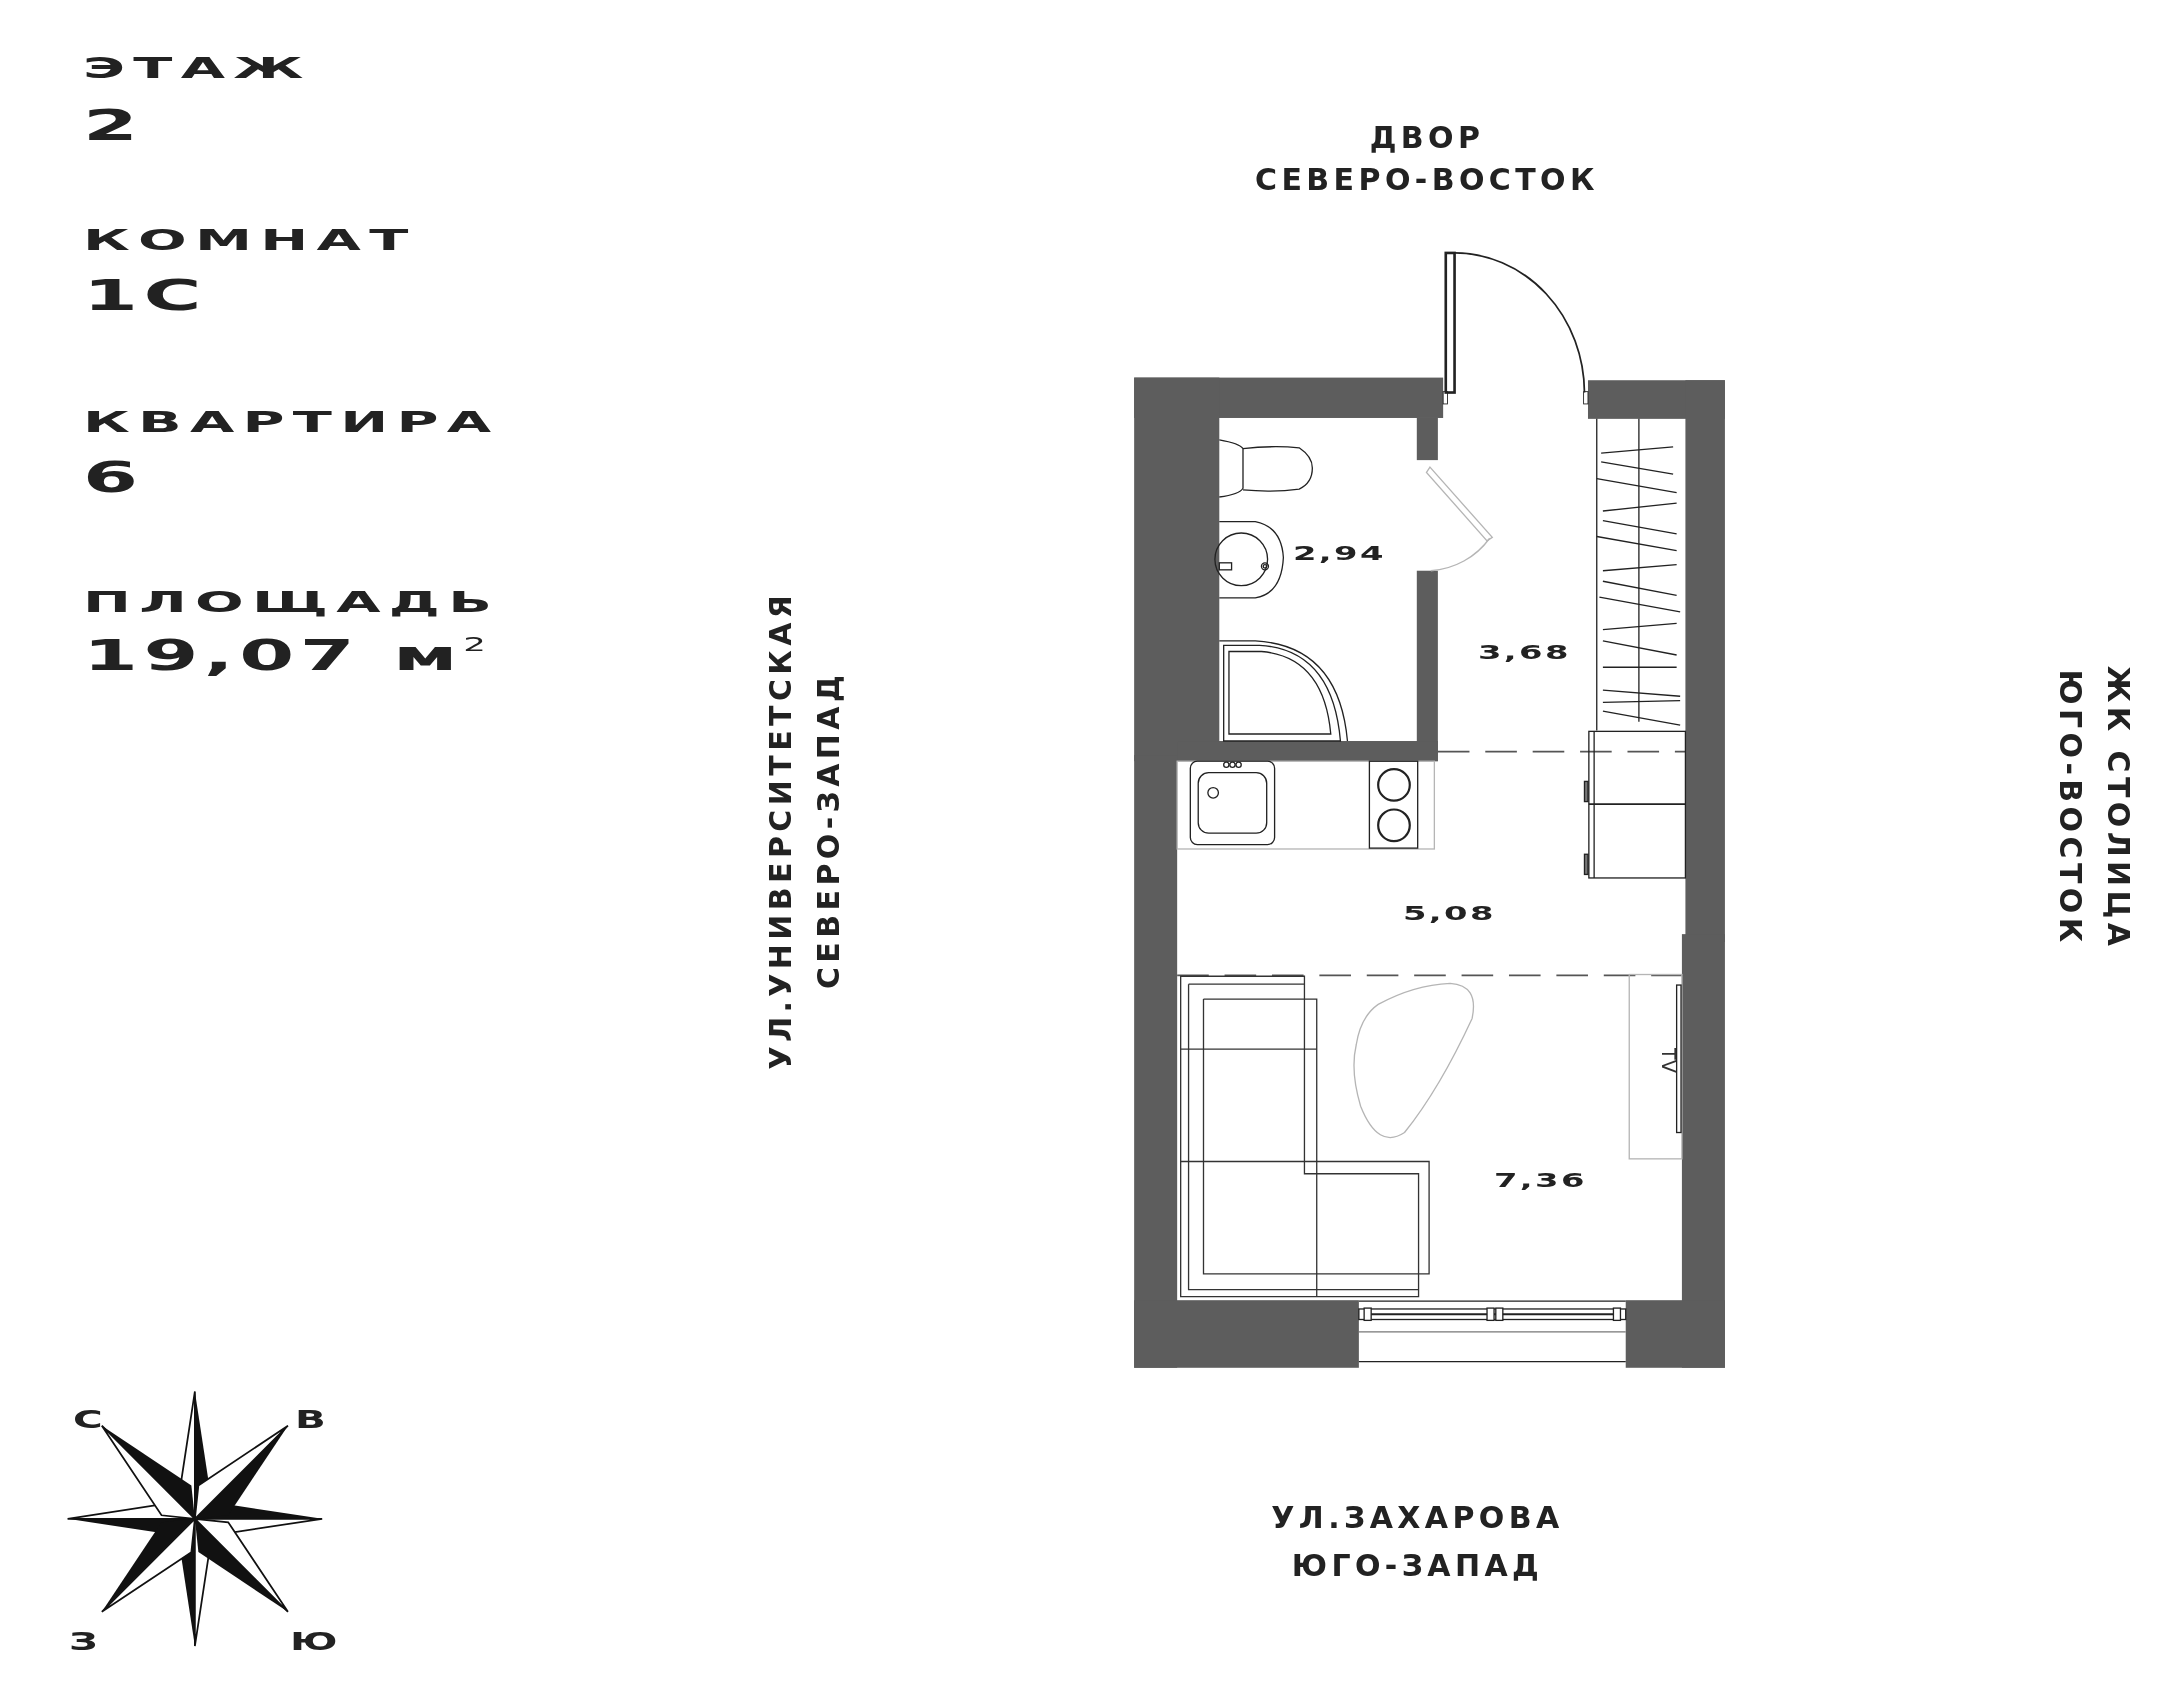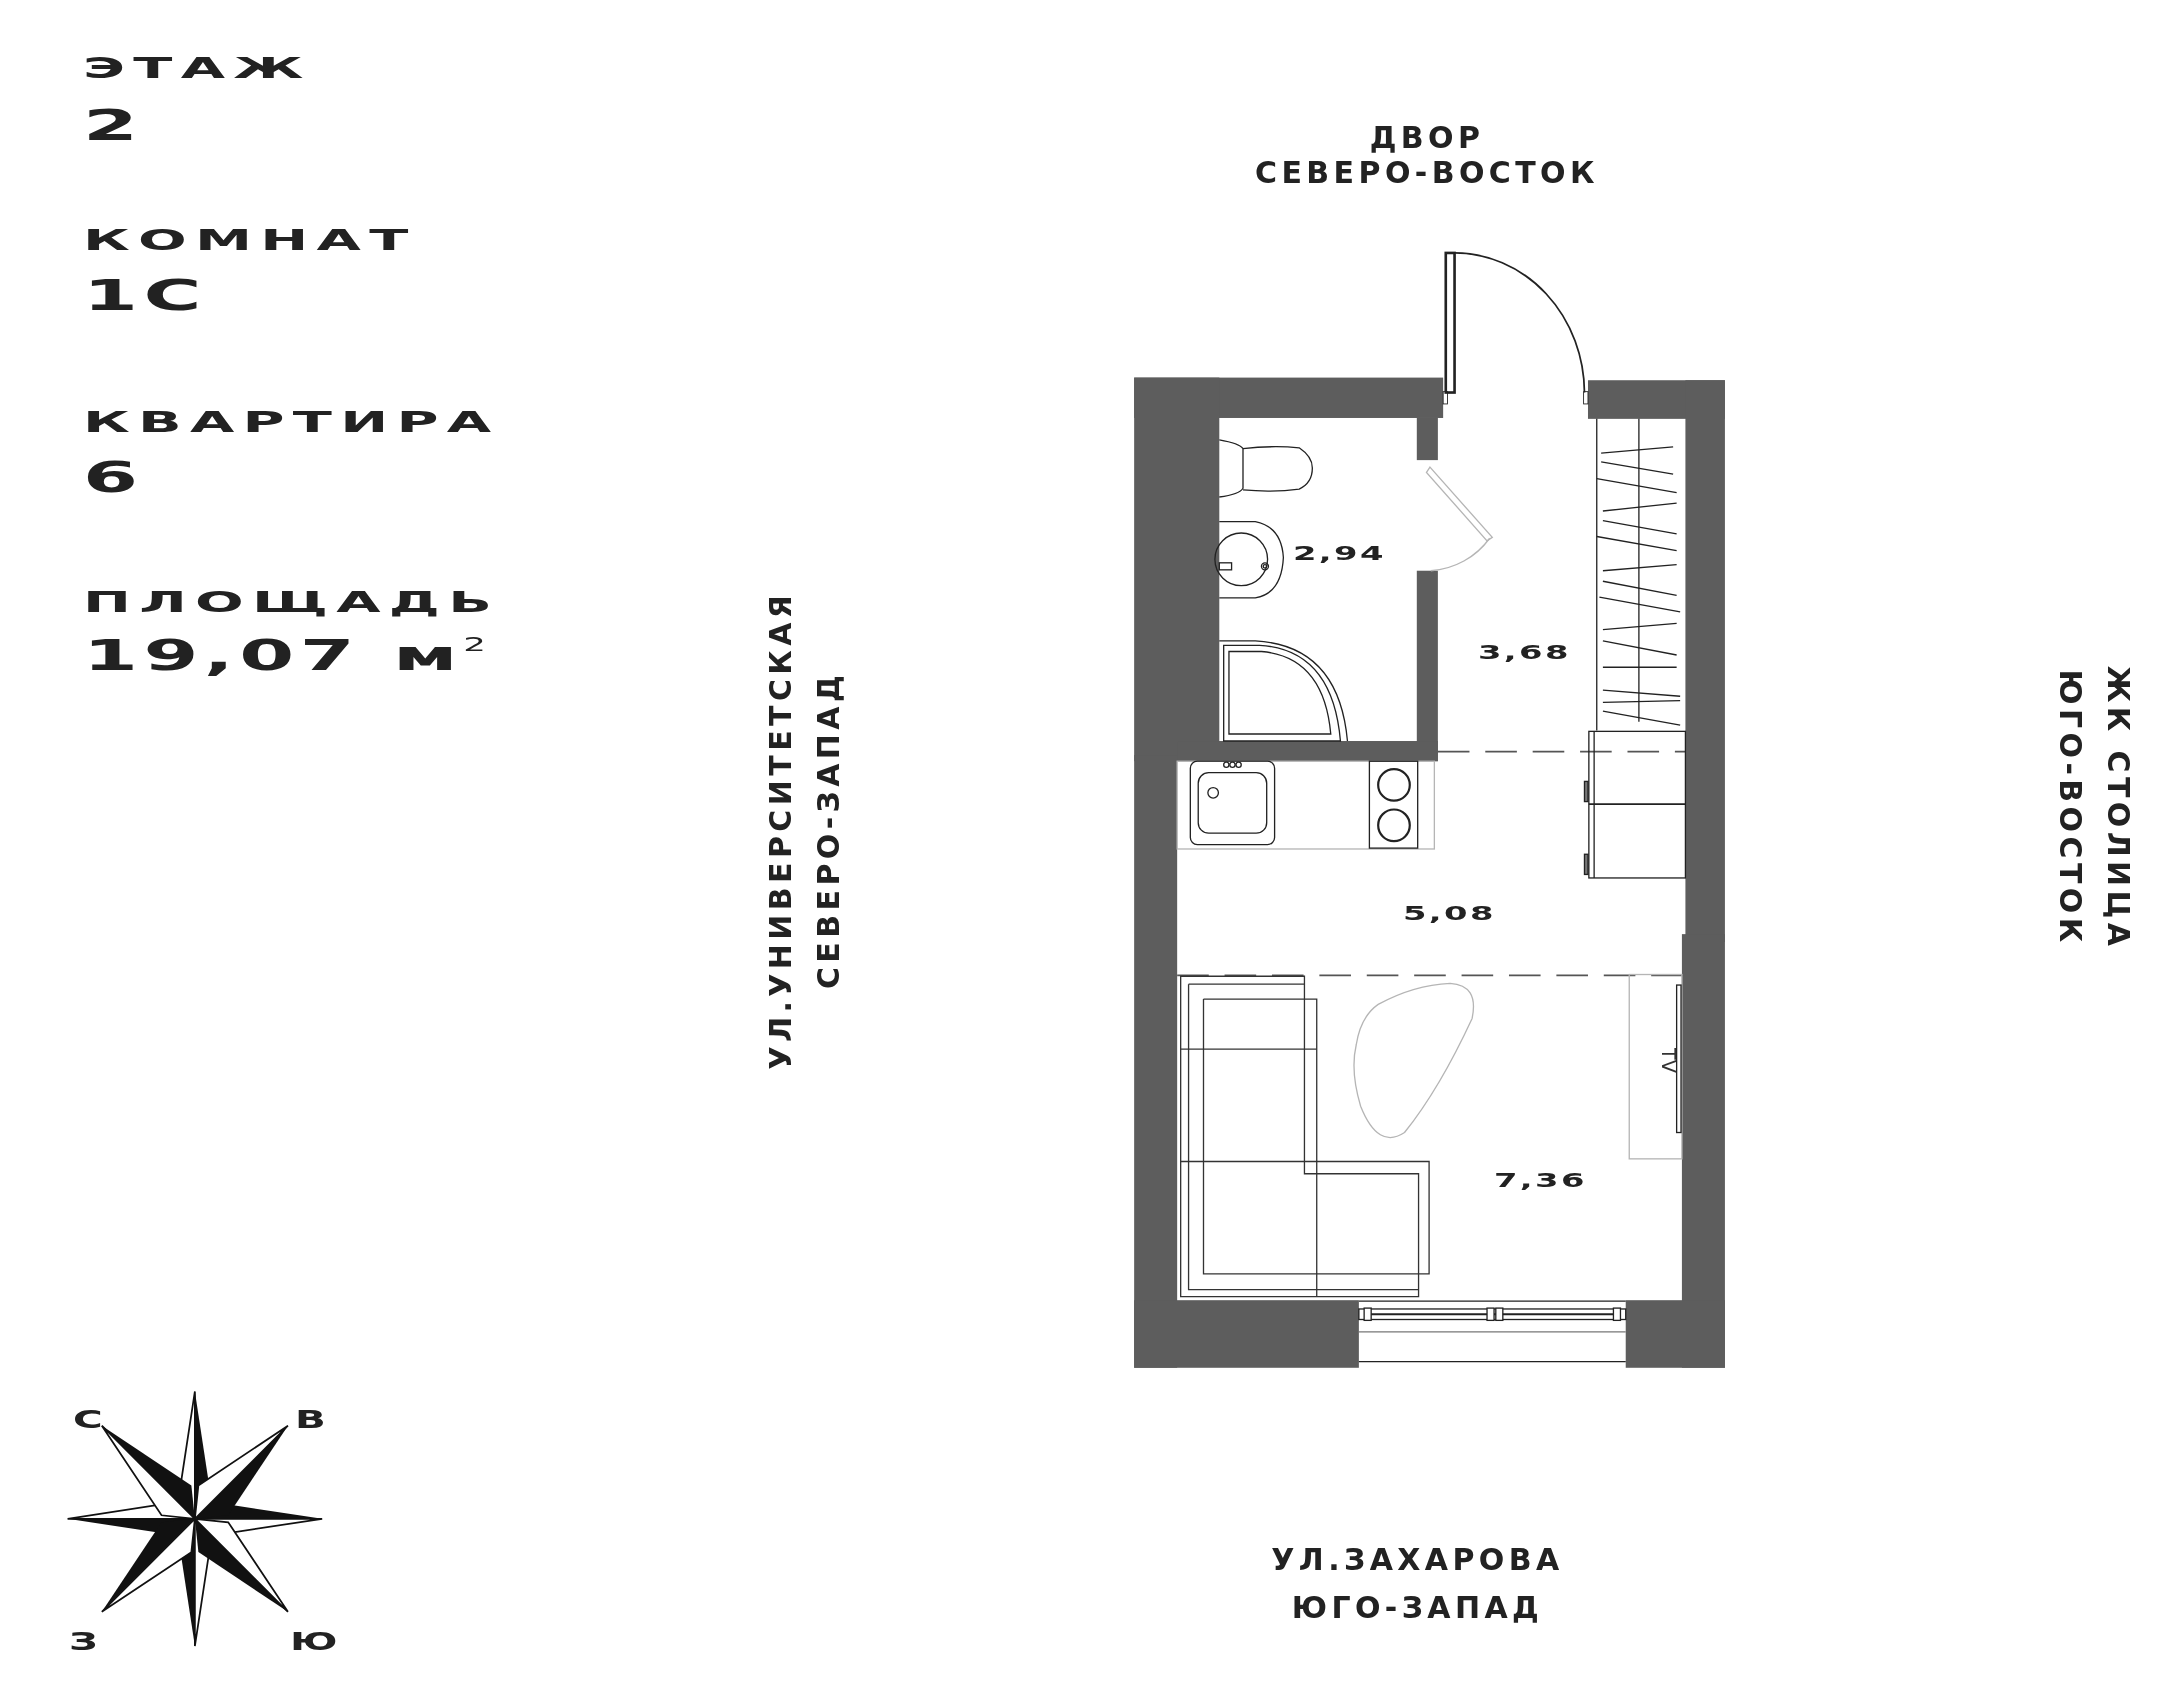--- a/index.html
+++ b/index.html
@@ -29,24 +29,24 @@
   <div class="info-value" style="top:105px;">2</div>
   <div class="info-label" style="top:226px;">КОМНАТ</div>
   <div class="info-value" style="top:275px;">1С</div>
   <div class="info-label" style="top:408px;">КВАРТИРА</div>
   <div class="info-value" style="top:457px;">6</div>
   <div class="info-label" style="top:588px;">ПЛОЩАДЬ</div>
   <div class="info-value" style="top:635px;"><span>19,07 м</span><sup>2</sup></div>
 </div>
 
 <div class="dir" style="left:1225px; top:123px; width:404px;">
-  <span style="margin-bottom:5px;">ДВОР</span>
+  <span style="margin-bottom:12px;">ДВОР</span>
   <span>СЕВЕРО-ВОСТОК</span>
 </div>
-<div class="dir" style="left:1233px; top:1545px; width:369px;">
+<div class="dir" style="left:1233px; top:1503px; width:369px;">
   <span style="margin-bottom:17.6px;">УЛ.ЗАХАРОВА</span>
   <span>ЮГО-ЗАПАД</span>
 </div>
 <div class="dir" style="left:805px; top:830px; width:544px; transform:translate(-50%,-50%) rotate(-90deg);">
   <span style="margin-bottom:17.6px;">УЛ.УНИВЕРСИТЕТСКАЯ</span>
   <span>СЕВЕРО-ЗАПАД</span>
 </div>
 <div class="dir" style="left:2094px; top:808px; width:369px; transform:translate(-50%,-50%) rotate(90deg);">
   <span style="margin-bottom:17.6px;">ЖК СТОЛИЦА</span>
   <span>ЮГО-ВОСТОК</span>

